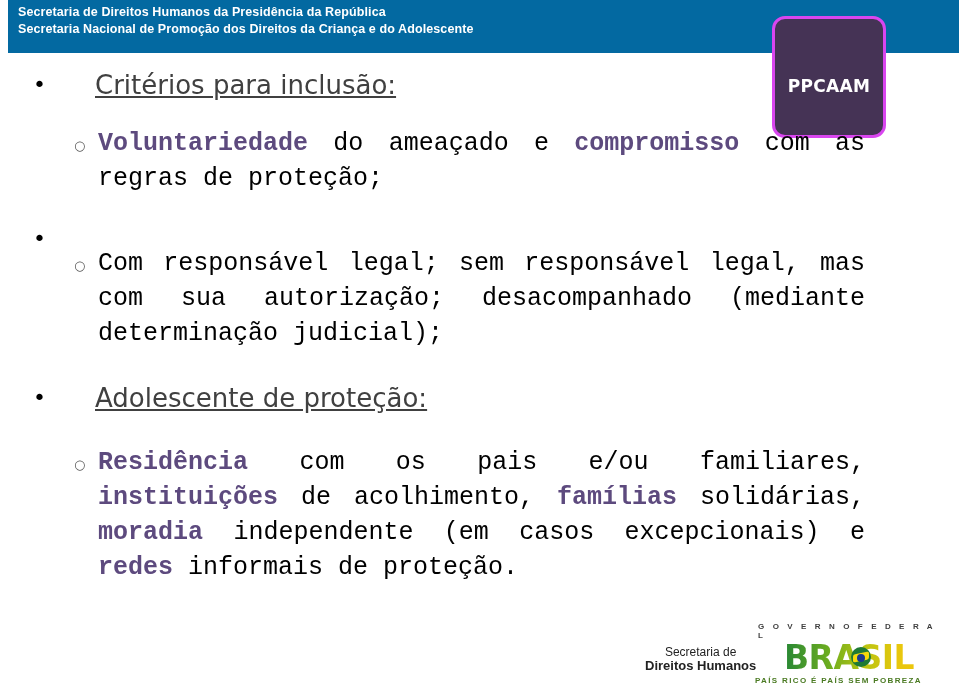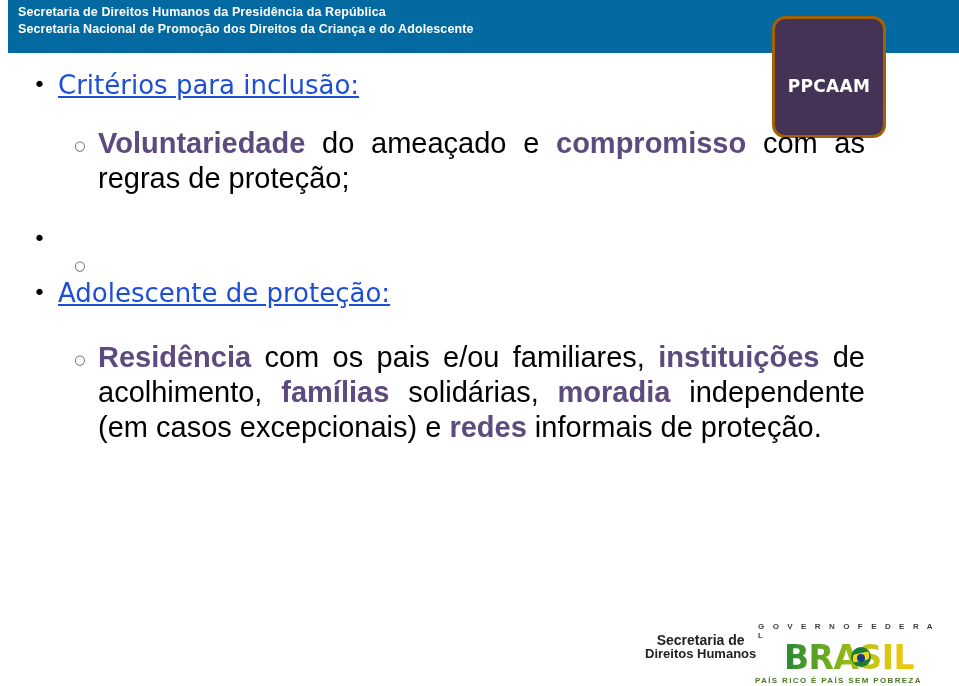--- a/index.html
+++ b/index.html
@@ -42,21 +42,21 @@
   .header-lines div { display: block; }
 
   
   .ppcaam-logo {
     position: absolute;
     left: 772px;
     top: 16px;
     width: 114px;
     height: 122px;
     background: #453355;
-    border: 3px solid #a16207;
+    border: 3px solid #d946ef;
     border-radius: 13px;
     box-sizing: border-box;
     display: flex;
     align-items: center;
     justify-content: center;
   }
   .ppcaam-logo span {
     color: #ffffff;
     font-family: "DejaVu Sans", sans-serif;
     font-size: 17px;
@@ -83,42 +83,43 @@
     left: 33px;
     top: 0;
     font-size: 22px;
     line-height: 34px;
     color: #000000;
   }
   .lvl1 .heading {
     font-family: "DejaVu Sans", sans-serif;
     font-size: 26px;
     line-height: 34px;
-    color: #1d4ed8;
+    color: #404040;
     text-decoration: underline;
     display: inline-block;
+    margin-left: 37px;
   }
 
   .lvl2 {
     position: relative;
     padding-left: 98px;
     padding-right: 94px;
     margin: 0;
   }
   .lvl2 .bullet {
     position: absolute;
     left: 74px;
     top: 2px;
     font-size: 13px;
     line-height: 36px;
     color: #555555;
   }
   .lvl2 .para {
-    font-family: Liberation Sans, sans-serif;
-    font-size: 29px;
+    font-family: Liberation Mono, monospace;
+    font-size: 25px;
     line-height: 35px;
     color: #000000;
     text-align: justify;
     margin: 0;
   }
   .hl {
     color: #5d4a7e;
     font-weight: bold;
   }
 
@@ -137,21 +138,21 @@
   }
   .sdh-logo {
     position: absolute;
     left: 645px;
     top: 18px;
     text-align: center;
     font-family: "Liberation Sans", sans-serif;
     color: #222222;
     line-height: 13px;
   }
-  .sdh-logo .l1 { font-size: 14px; font-weight: bold; }
+  .sdh-logo .l1 { font-size: 12px; font-weight: normal; margin-top: 12px; }
   .sdh-logo .l2 { font-size: 13px; font-weight: bold; text-align: center; }
 
   .brasil-logo {
     position: absolute;
     left: 755px;
     top: 6px;
     width: 188px;
     height: 58px;
   }
   .brasil-logo .gov {
@@ -253,20 +254,21 @@
     <div class="sp-c"></div>
 
     <div class="lvl1">
       <span class="bullet">•</span>
     </div>
 
     <div class="sp-b"></div>
 
     <div class="lvl2">
       <span class="bullet">○</span>
+      <p class="para"><span>Com responsável legal; sem responsável legal, mas com sua autorização; desacompanhado (mediante determinação judicial);</span></p>
     </div>
 
     <div class="sp-d"></div>
 
     <div class="lvl1">
       <span class="bullet">•</span>
       <span class="heading">Adolescente de proteção:</span>
     </div>
 
     <div class="sp-d"></div>

